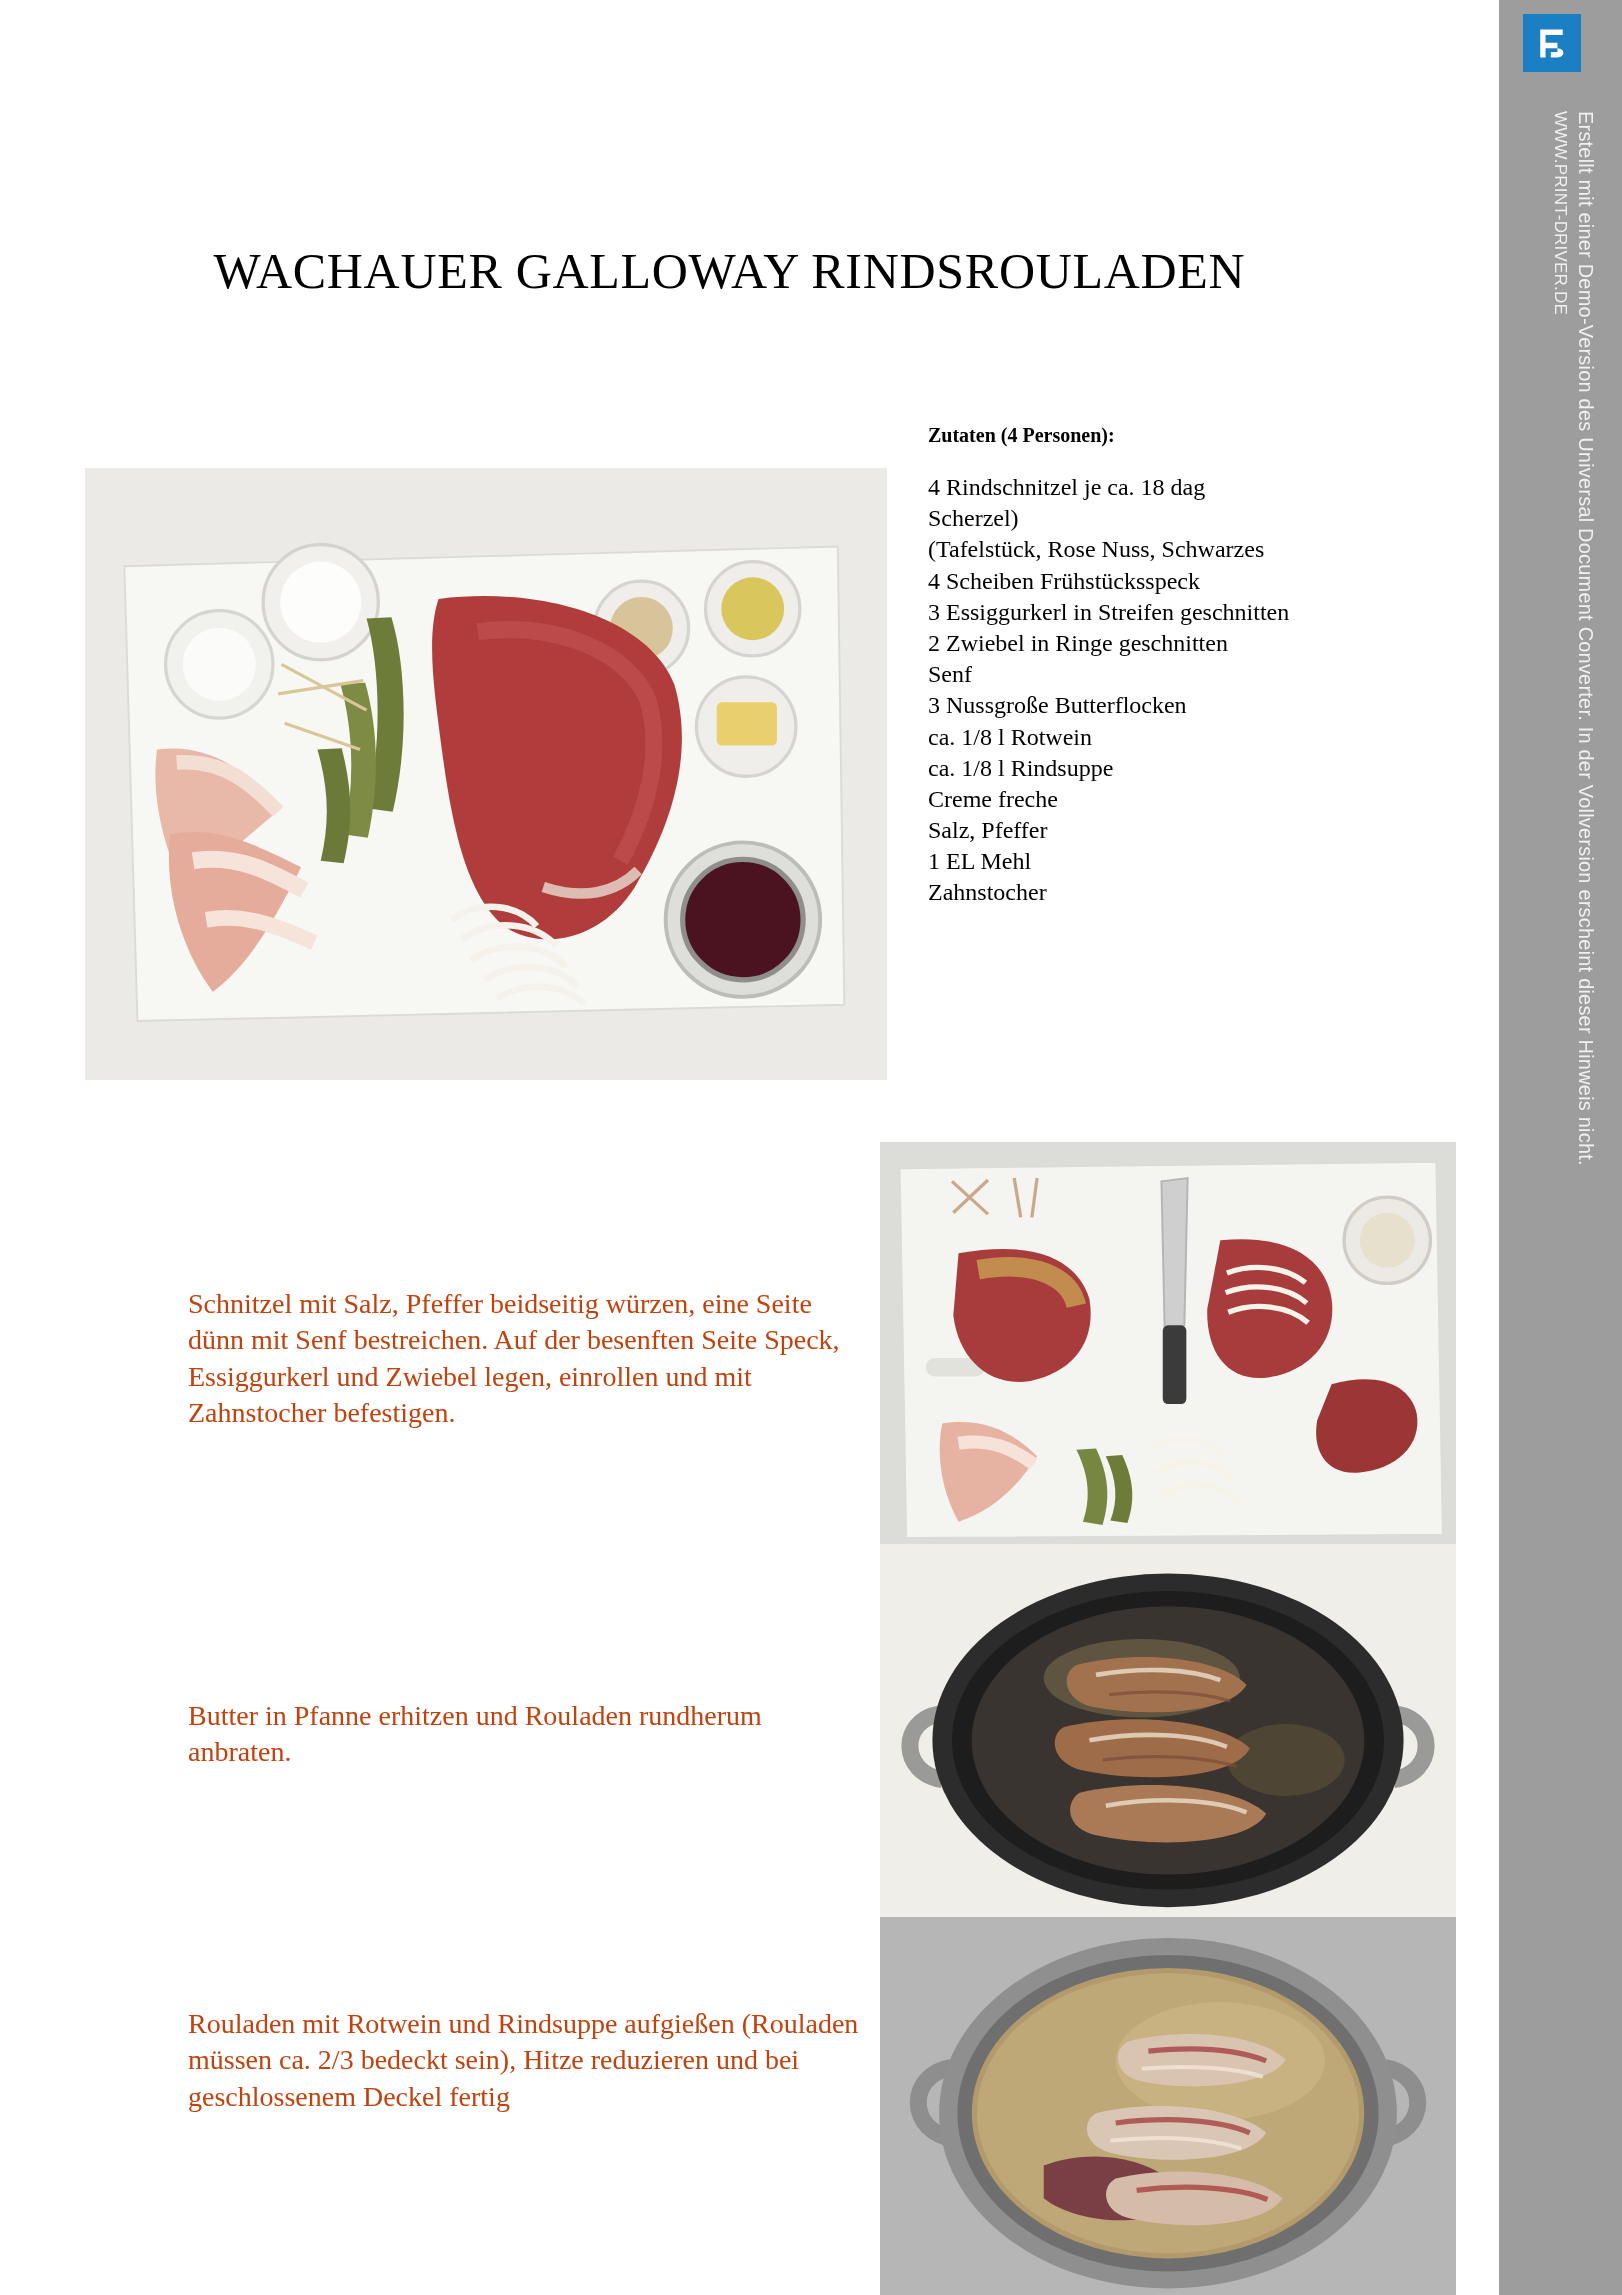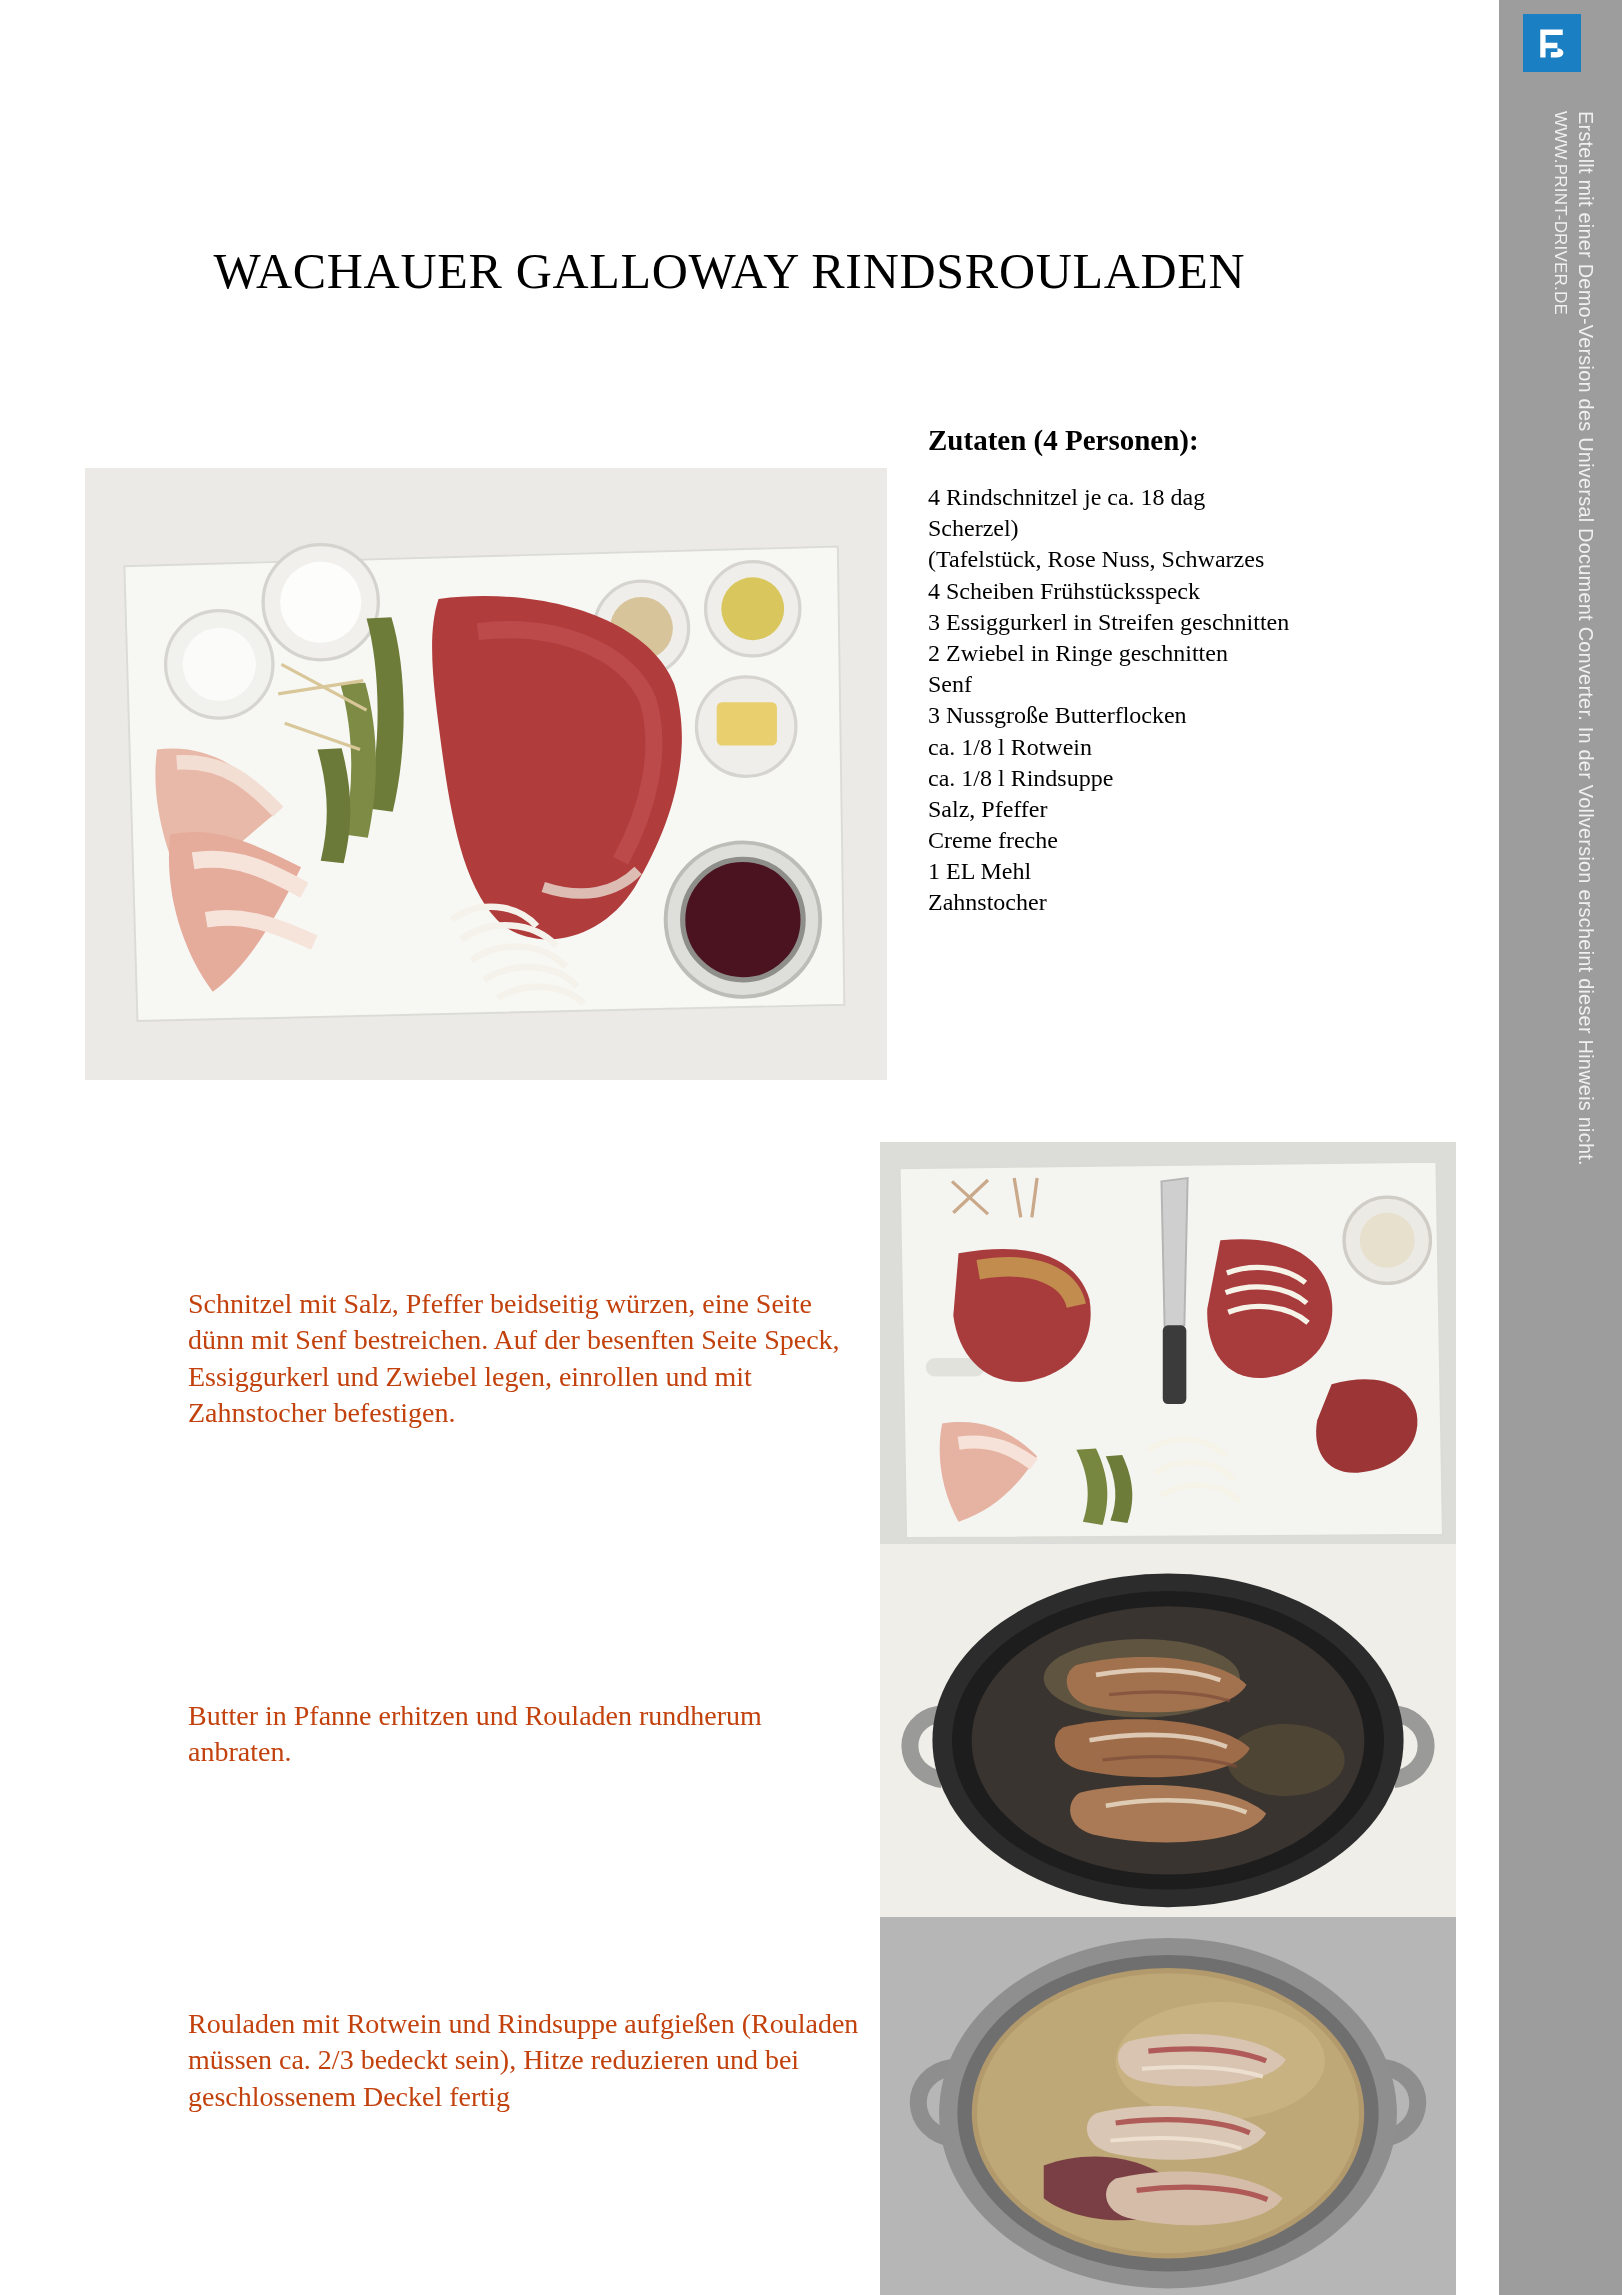--- a/index.html
+++ b/index.html
@@ -100,21 +100,21 @@
     overflow: hidden;
   }
 
   #ingredients-block {
     position: absolute;
     left: 928px;
     top: 424px;
     width: 517px;
   }
   #ingredients-heading {
-    font-size: 29px;
+    font-size: 20px;
     font-weight: bold;
     font-family: "Liberation Serif", serif;
     margin-bottom: 21px;
   }
   #ingredients-list {
     font-size: 24px;
     line-height: 1.30;
     font-family: "Liberation Serif", serif;
     margin-top: 25px;
   }
@@ -206,22 +206,22 @@
       <div class="ing-line">4 Rindschnitzel je ca. 18 dag</div>
       <div class="ing-line">Scherzel)</div>
       <div class="ing-line">(Tafelstück, Rose Nuss, Schwarzes</div>
       <div class="ing-line">4 Scheiben Frühstücksspeck</div>
       <div class="ing-line">3 Essiggurkerl in Streifen geschnitten</div>
       <div class="ing-line">2 Zwiebel in Ringe geschnitten</div>
       <div class="ing-line">Senf</div>
       <div class="ing-line">3 Nussgroße Butterflocken</div>
       <div class="ing-line">ca. 1/8 l Rotwein</div>
       <div class="ing-line">ca. 1/8 l Rindsuppe</div>
+      <div class="ing-line">Creme freche</div>
       <div class="ing-line">Salz, Pfeffer</div>
-      <div class="ing-line">Creme freche</div>
       <div class="ing-line">1 EL Mehl</div>
       <div class="ing-line">Zahnstocher</div>
     </div>
   </div>
 
   <div id="step1-text" class="step-text">Schnitzel mit Salz, Pfeffer beidseitig würzen, eine Seite dünn mit Senf bestreichen. Auf der besenften Seite Speck, Essiggurkerl und Zwiebel legen, einrollen und mit Zahnstocher befestigen.</div>
   <div id="photo-step1" class="step-photo">
     <svg width="576" height="406" viewBox="0 0 880 620" xmlns="http://www.w3.org/2000/svg">
       <rect x="0" y="0" width="880" height="620" fill="#dcdcd8"></rect>
       <path d="M30 40 L850 30 L860 600 L40 605 Z" fill="#f4f4f1" stroke="#dcdcd6" stroke-width="3"></path>

